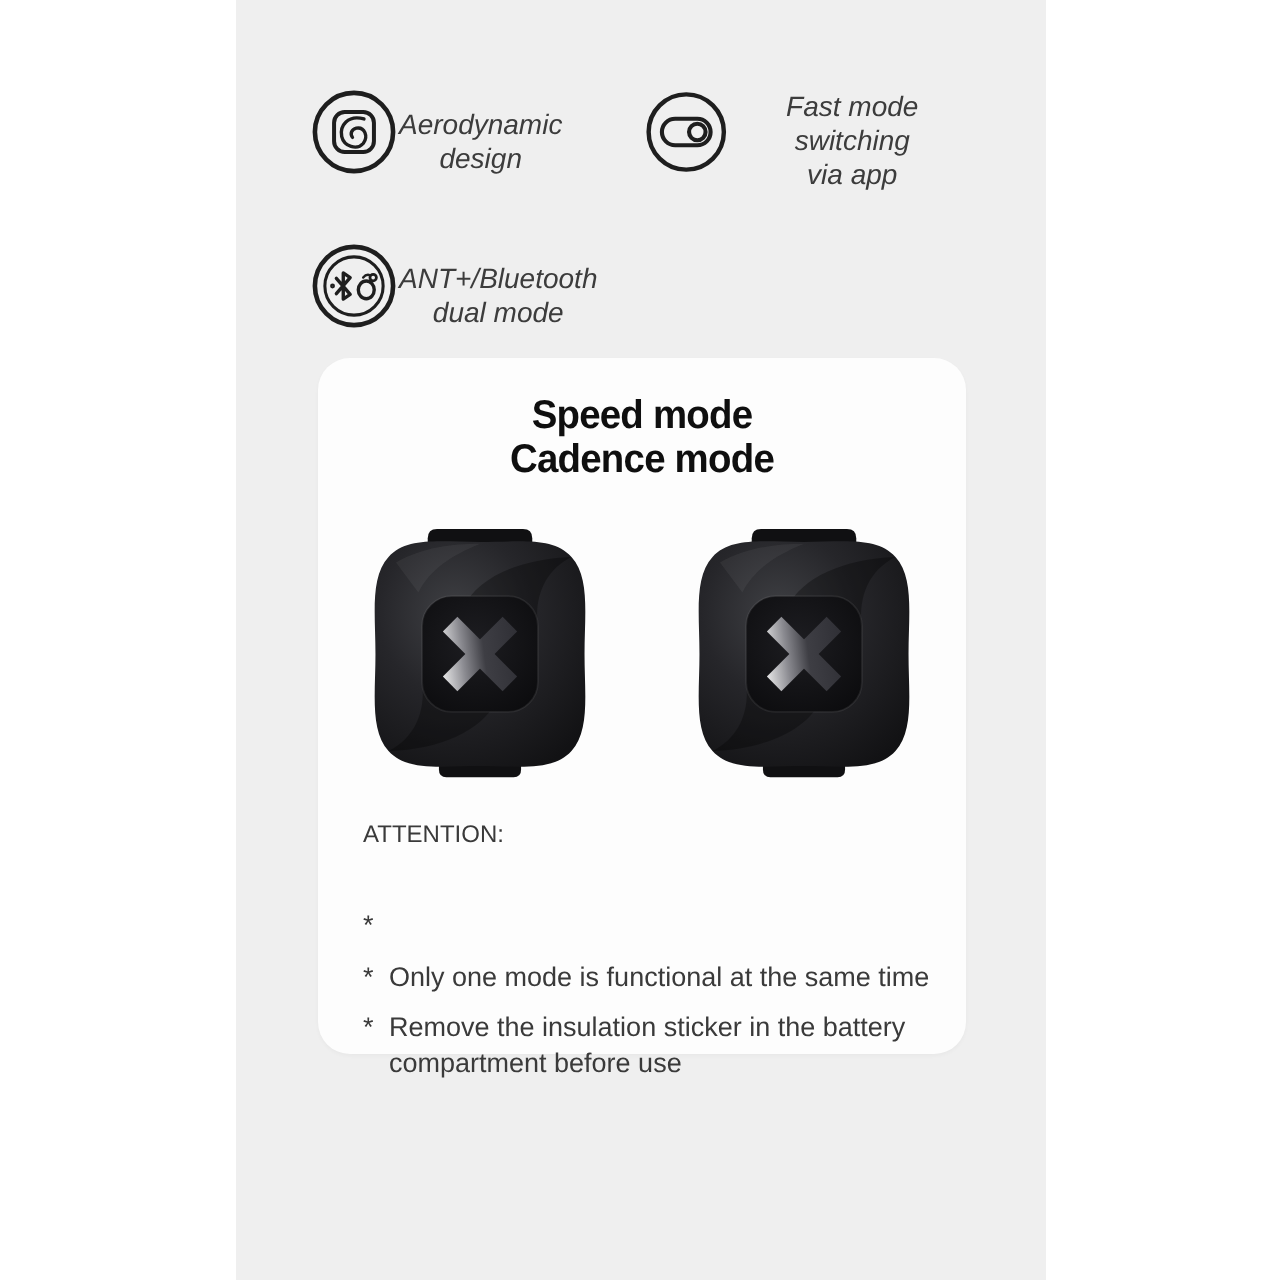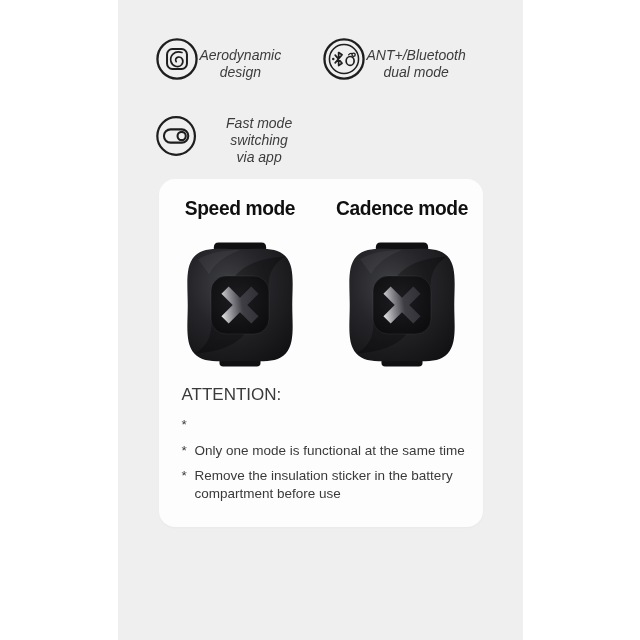--- a/index.html
+++ b/index.html
@@ -22,30 +22,30 @@
     margin-top:9px;font-size:14px;line-height:17px;color:#3c3c3c;
     text-align:center;white-space:pre-line;
   }
   .icon-stroke{fill:none;stroke:#1e1e1e;}
   
   .card{
     width:324px;height:348px;margin:13px auto 0;background:#fdfdfd;
     border-radius:16px;box-sizing:border-box;padding-top:18px;
     box-shadow:0 1px 2px rgba(0,0,0,0.03);
   }
-  .modes{display:grid;grid-template-columns:1fr 1fr;}
+  .modes{display:grid;grid-template-columns:1fr;}
   .mode-title{
     text-align:center;font-weight:bold;font-size:20px;line-height:22px;
     letter-spacing:-0.4px;color:#0f0f0f;transform:scaleX(0.96);
   }
   .sensors{display:grid;grid-template-columns:1fr 1fr;justify-items:center;margin-top:16px;}
   .sensor{width:140px;height:140px;display:block;}
   
   .attention{margin-top:11px;padding:0 16px 0 23px;}
-  .attn-heading{font-size:17px;color:#3a3a3a;line-height:18px;margin-bottom:12px;}
+  .attn-heading{font-size:12px;color:#3a3a3a;line-height:18px;margin-bottom:28px;}
   .bullet{display:flex;margin-bottom:8px;color:#3a3a3a;font-size:13.5px;line-height:17.5px;}
   .bullet .star{width:13px;flex:0 0 13px;}
   .bullet .text{white-space:pre-line;}
 </style>
 </head>
 <body>
 
 <div class="canvas">
   <div class="panel">
 
@@ -57,39 +57,39 @@
           <rect class="icon-stroke" x="17" y="17" width="26" height="26" rx="7" stroke-width="2.6"></rect>
           <path class="icon-stroke" stroke-width="2.2" stroke-linecap="round" d="M36.5 21.5 C 26 18.5 20.5 26 22 33 C 23.5 39.5 32 42 36 37.5 C 39.5 33 37 26.5 31.5 27.5 C 28.5 28.2 27.2 31 29 33.5"></path>
         </svg>
         <div class="feature-label">Aerodynamic
 design</div>
       </div>
 
       <div class="feature">
         <svg viewBox="0 0 60 60">
           <circle class="icon-stroke" cx="30" cy="30" r="25.5" stroke-width="3"></circle>
+          <rect class="icon-stroke" x="13.5" y="21" width="33" height="18" rx="9" stroke-width="2.8"></rect>
+          <circle class="icon-stroke" cx="37.5" cy="30" r="5.6" stroke-width="2.8"></circle>
+        </svg>
+        <div class="feature-label">Fast mode switching
+via app</div>
+      </div>
+
+      <div class="feature">
+        <svg viewBox="0 0 60 60">
+          <circle class="icon-stroke" cx="30" cy="30" r="25.5" stroke-width="3"></circle>
           <circle class="icon-stroke" cx="30" cy="30" r="19" stroke-width="2"></circle>
           <path class="icon-stroke" stroke-width="2.2" stroke-linejoin="round" stroke-linecap="round" d="M18.5 25 L27.5 35.5 L23 38.5 L23 21.5 L27.5 24.5 L18.5 35"></path>
           <circle class="icon-stroke" cx="16" cy="30" r="0.9" stroke-width="1.4"></circle>
           <ellipse class="icon-stroke" cx="38" cy="32.5" rx="5.2" ry="5.8" stroke-width="2.2"></ellipse>
           <circle class="icon-stroke" cx="42.5" cy="24.5" r="2.1" stroke-width="1.8"></circle>
           <path class="icon-stroke" stroke-width="1.6" stroke-linecap="round" d="M36 24.5 q2 -2.5 4.5 -1.5"></path>
         </svg>
         <div class="feature-label">ANT+/Bluetooth
 dual mode</div>
-      </div>
-
-      <div class="feature">
-        <svg viewBox="0 0 60 60">
-          <circle class="icon-stroke" cx="30" cy="30" r="25.5" stroke-width="3"></circle>
-          <rect class="icon-stroke" x="13.5" y="21" width="33" height="18" rx="9" stroke-width="2.8"></rect>
-          <circle class="icon-stroke" cx="37.5" cy="30" r="5.6" stroke-width="2.8"></circle>
-        </svg>
-        <div class="feature-label">Fast mode switching
-via app</div>
       </div>
 
     </div>
 
     <div class="card">
       <div class="modes">
         <div class="mode-title">Speed mode</div>
         <div class="mode-title">Cadence mode</div>
       </div>
 

